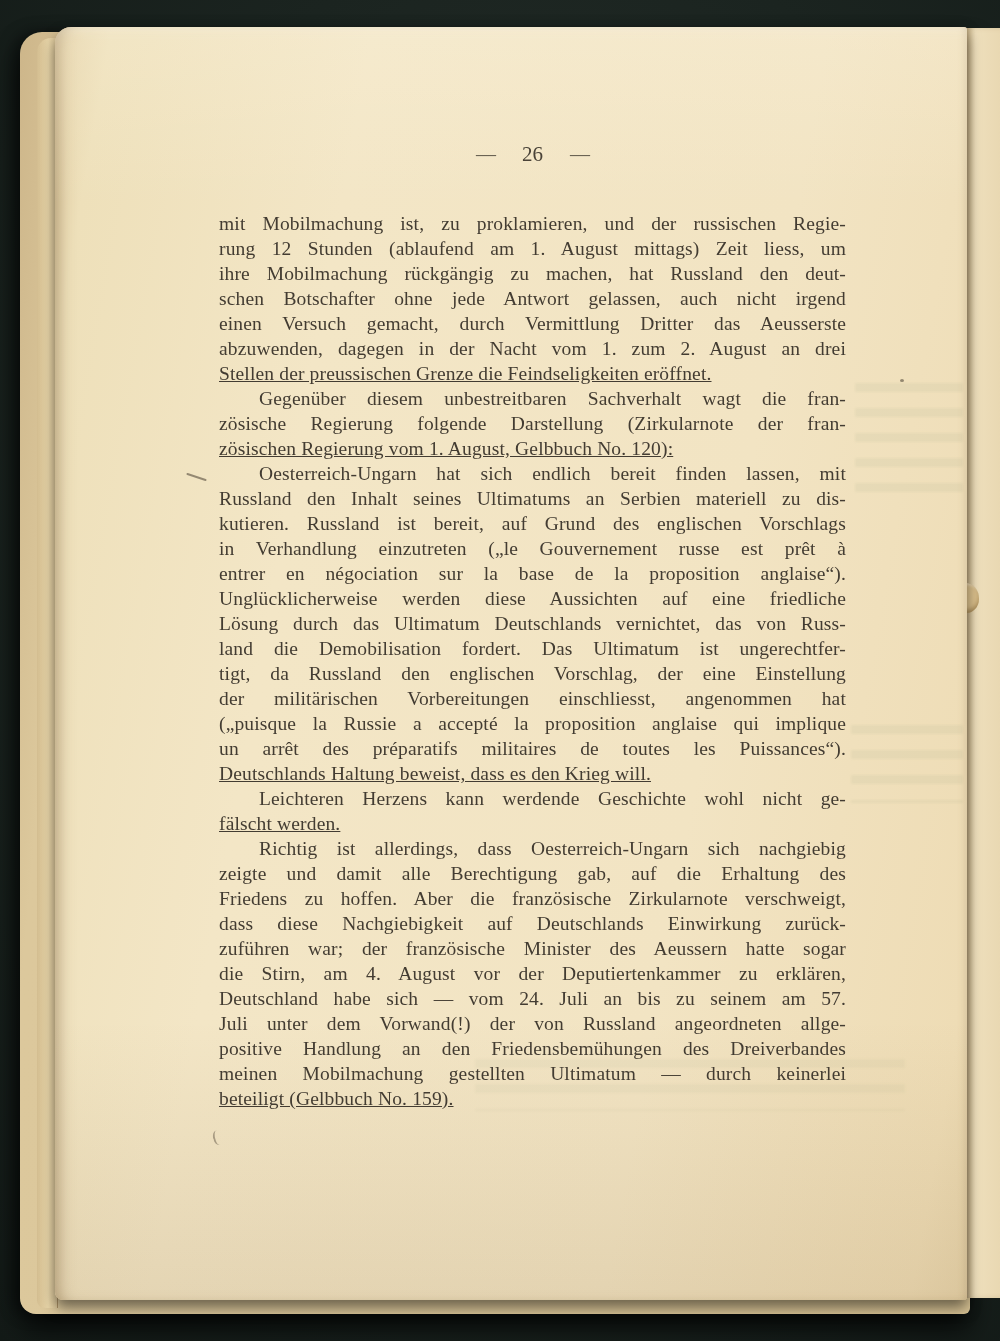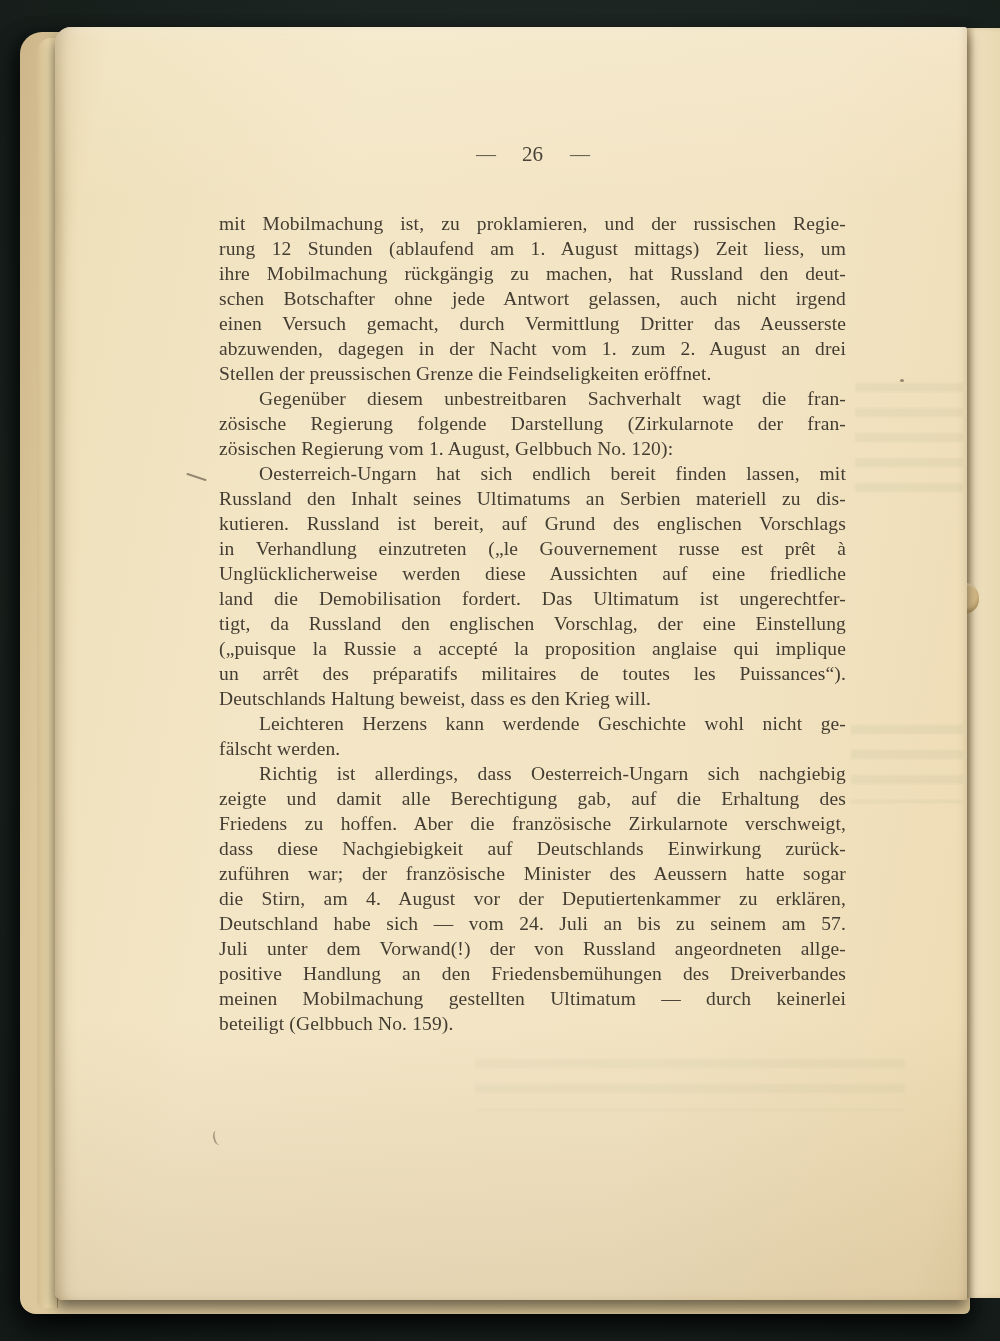--- a/index.html
+++ b/index.html
@@ -68,21 +68,21 @@
     color:var(--header-ink);font-size:20px;
   }
   .header .dash{letter-spacing:-1px;opacity:.85;}
   .header .pagenum{font-size:21px;}
   
   .textblock{
     position:absolute;left:164px;top:184px;width:627px;
     color:var(--ink);font-size:19.5px;letter-spacing:.15px;
   }
   .line{height:25px;line-height:25px;text-align:justify;text-align-last:justify;}
-  .line.end{text-align:left;text-align-last:left;}
+  .line.end{text-align:left;text-align-last:left;text-decoration:underline;}
   .line.indent{padding-left:40px;}
   
   .margin-scratch-mark{
     position:absolute;left:131px;top:449px;width:21px;height:2px;
     background:rgba(72,62,50,.55);border-radius:2px;transform:rotate(18deg);
   }
   .ink-speck{
     position:absolute;left:845px;top:352px;width:4px;height:3px;
     background:rgba(70,62,50,.55);border-radius:50%;
   }
@@ -127,23 +127,26 @@
       <div class="para">
         <div class="line indent">Gegenüber diesem unbestreitbaren Sachverhalt wagt die fran-</div>
         <div class="line">zösische Regierung folgende Darstellung (Zirkularnote der fran-</div>
         <div class="line end">zösischen Regierung vom 1. August, Gelbbuch No. 120):</div>
       </div>
       <div class="para">
         <div class="line indent">Oesterreich-Ungarn hat sich endlich bereit finden lassen, mit</div>
         <div class="line">Russland den Inhalt seines Ultimatums an Serbien materiell zu dis-</div>
         <div class="line">kutieren. Russland ist bereit, auf Grund des englischen Vorschlags</div>
         <div class="line">in Verhandlung einzutreten („le Gouvernement russe est prêt à</div>
+        <div class="line">entrer en négociation sur la base de la proposition anglaise“).</div>
         <div class="line">Unglücklicherweise werden diese Aussichten auf eine friedliche</div>
+        <div class="line">Lösung durch das Ultimatum Deutschlands vernichtet, das von Russ-</div>
         <div class="line">land die Demobilisation fordert. Das Ultimatum ist ungerechtfer-</div>
         <div class="line">tigt, da Russland den englischen Vorschlag, der eine Einstellung</div>
+        <div class="line">der militärischen Vorbereitungen einschliesst, angenommen hat</div>
         <div class="line">(„puisque la Russie a accepté la proposition anglaise qui implique</div>
         <div class="line">un arrêt des préparatifs militaires de toutes les Puissances“).</div>
         <div class="line end">Deutschlands Haltung beweist, dass es den Krieg will.</div>
       </div>
       <div class="para">
         <div class="line indent">Leichteren Herzens kann werdende Geschichte wohl nicht ge-</div>
         <div class="line end">fälscht werden.</div>
       </div>
       <div class="para">
         <div class="line indent">Richtig ist allerdings, dass Oesterreich-Ungarn sich nachgiebig</div>

